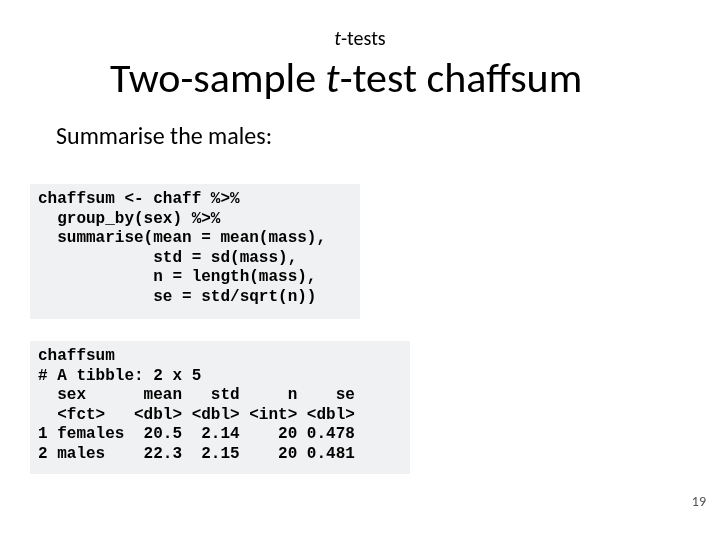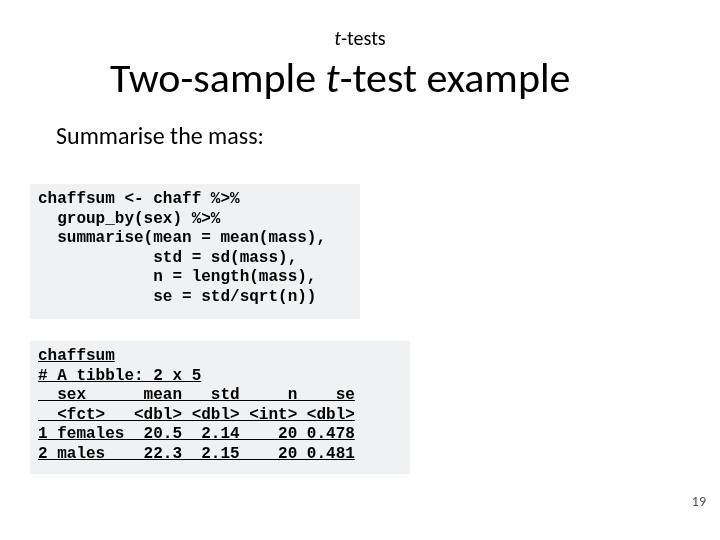--- a/index.html
+++ b/index.html
@@ -46,21 +46,20 @@
       background: #f0f1f2;
       width: 330px;
       padding: 6px 8px 12px 8px;
     }
     .codeblock2 {
       margin-top: 22px;
       margin-left: 30px;
       background: #f0f1f2;
       width: 380px;
       padding: 6px 8px 10px 8px;
-      text-decoration: underline;
     }
     pre {
       font-family: Consolas, "Courier New", monospace;
       font-size: 16px;
       line-height: 1.22;
       white-space: pre;
       color: #000;
       font-weight: 600;
     }
     .pagenum {
@@ -72,24 +71,24 @@
     }
   </style>
 </head>
 <body>
 
 <div class="header-small">
   <span class="ital">t</span><span>-tests</span>
 </div>
 
 <div class="title">
-  <span>Two-sample </span><span class="ital">t</span><span>-test example</span>
+  <span>Two-sample </span><span class="ital">t</span><span>-test chaffsum</span>
 </div>
 
-<div class="subheading">Summarise the mass:</div>
+<div class="subheading">Summarise the males:</div>
 
 <div class="codeblock1">
   <pre>chaffsum &lt;- chaff %&gt;%
   group_by(sex) %&gt;%
   summarise(mean = mean(mass),
             std = sd(mass),
             n = length(mass),
             se = std/sqrt(n))</pre>
 </div>
 

